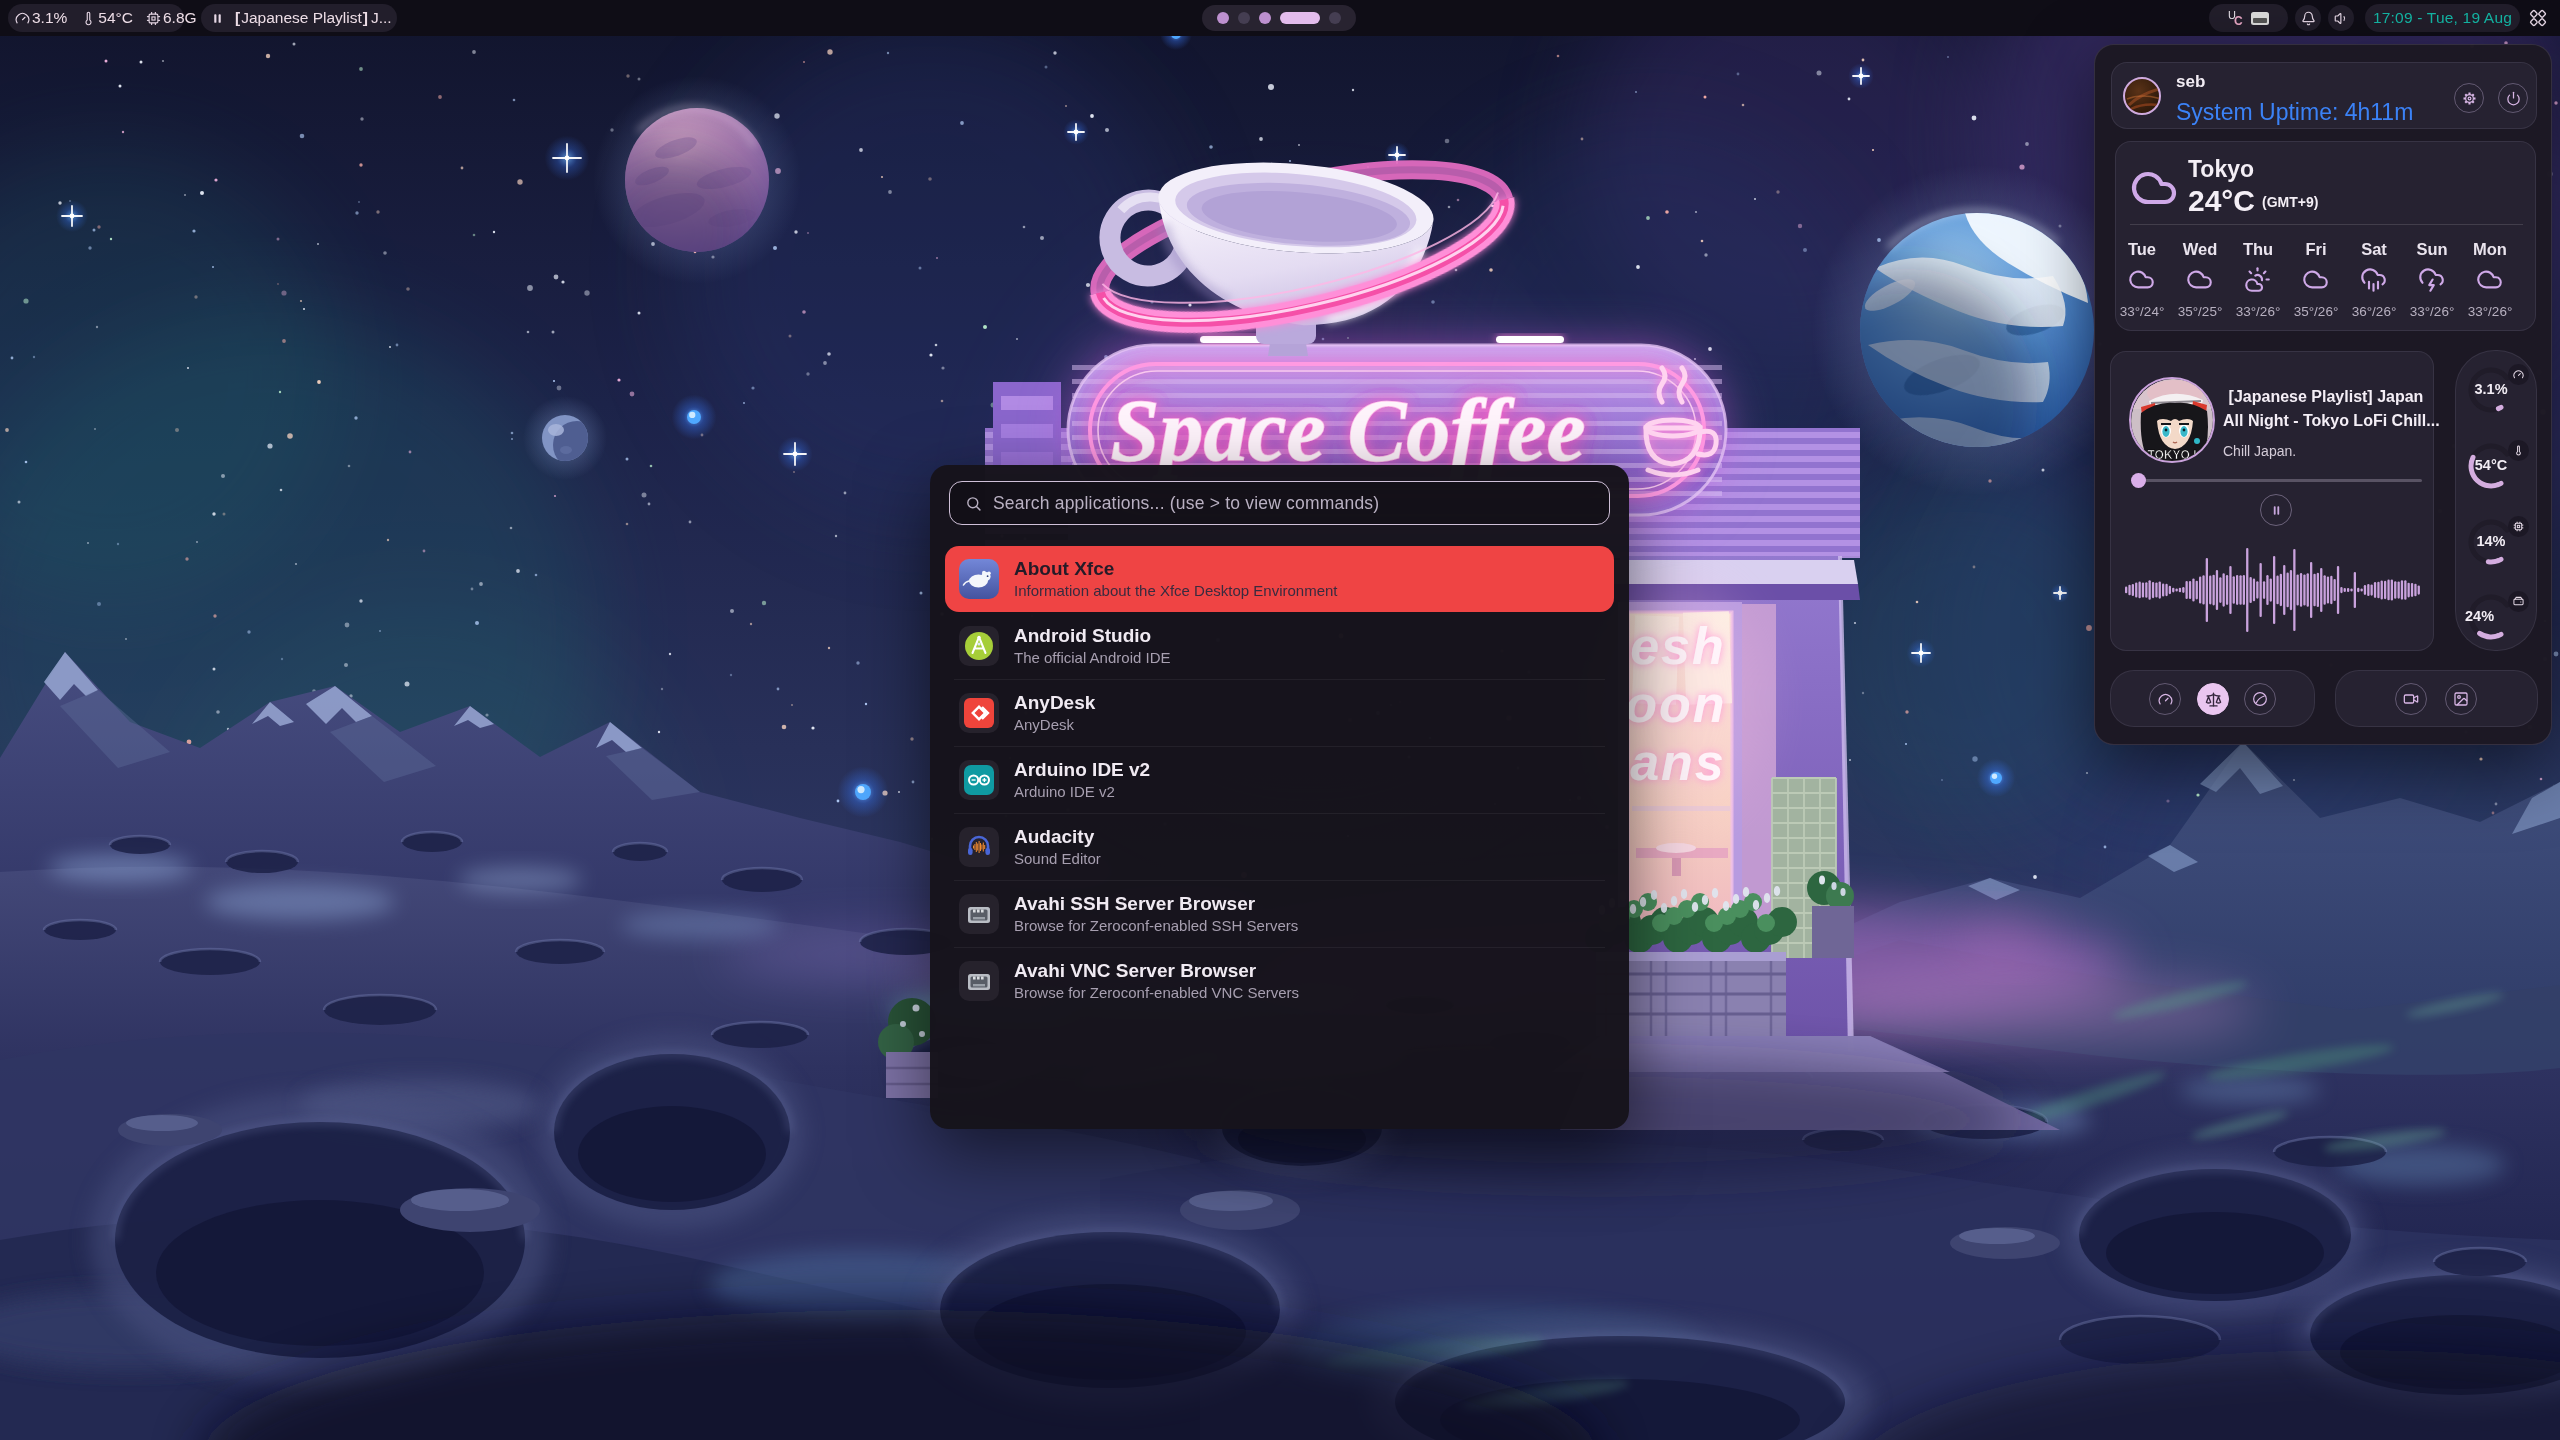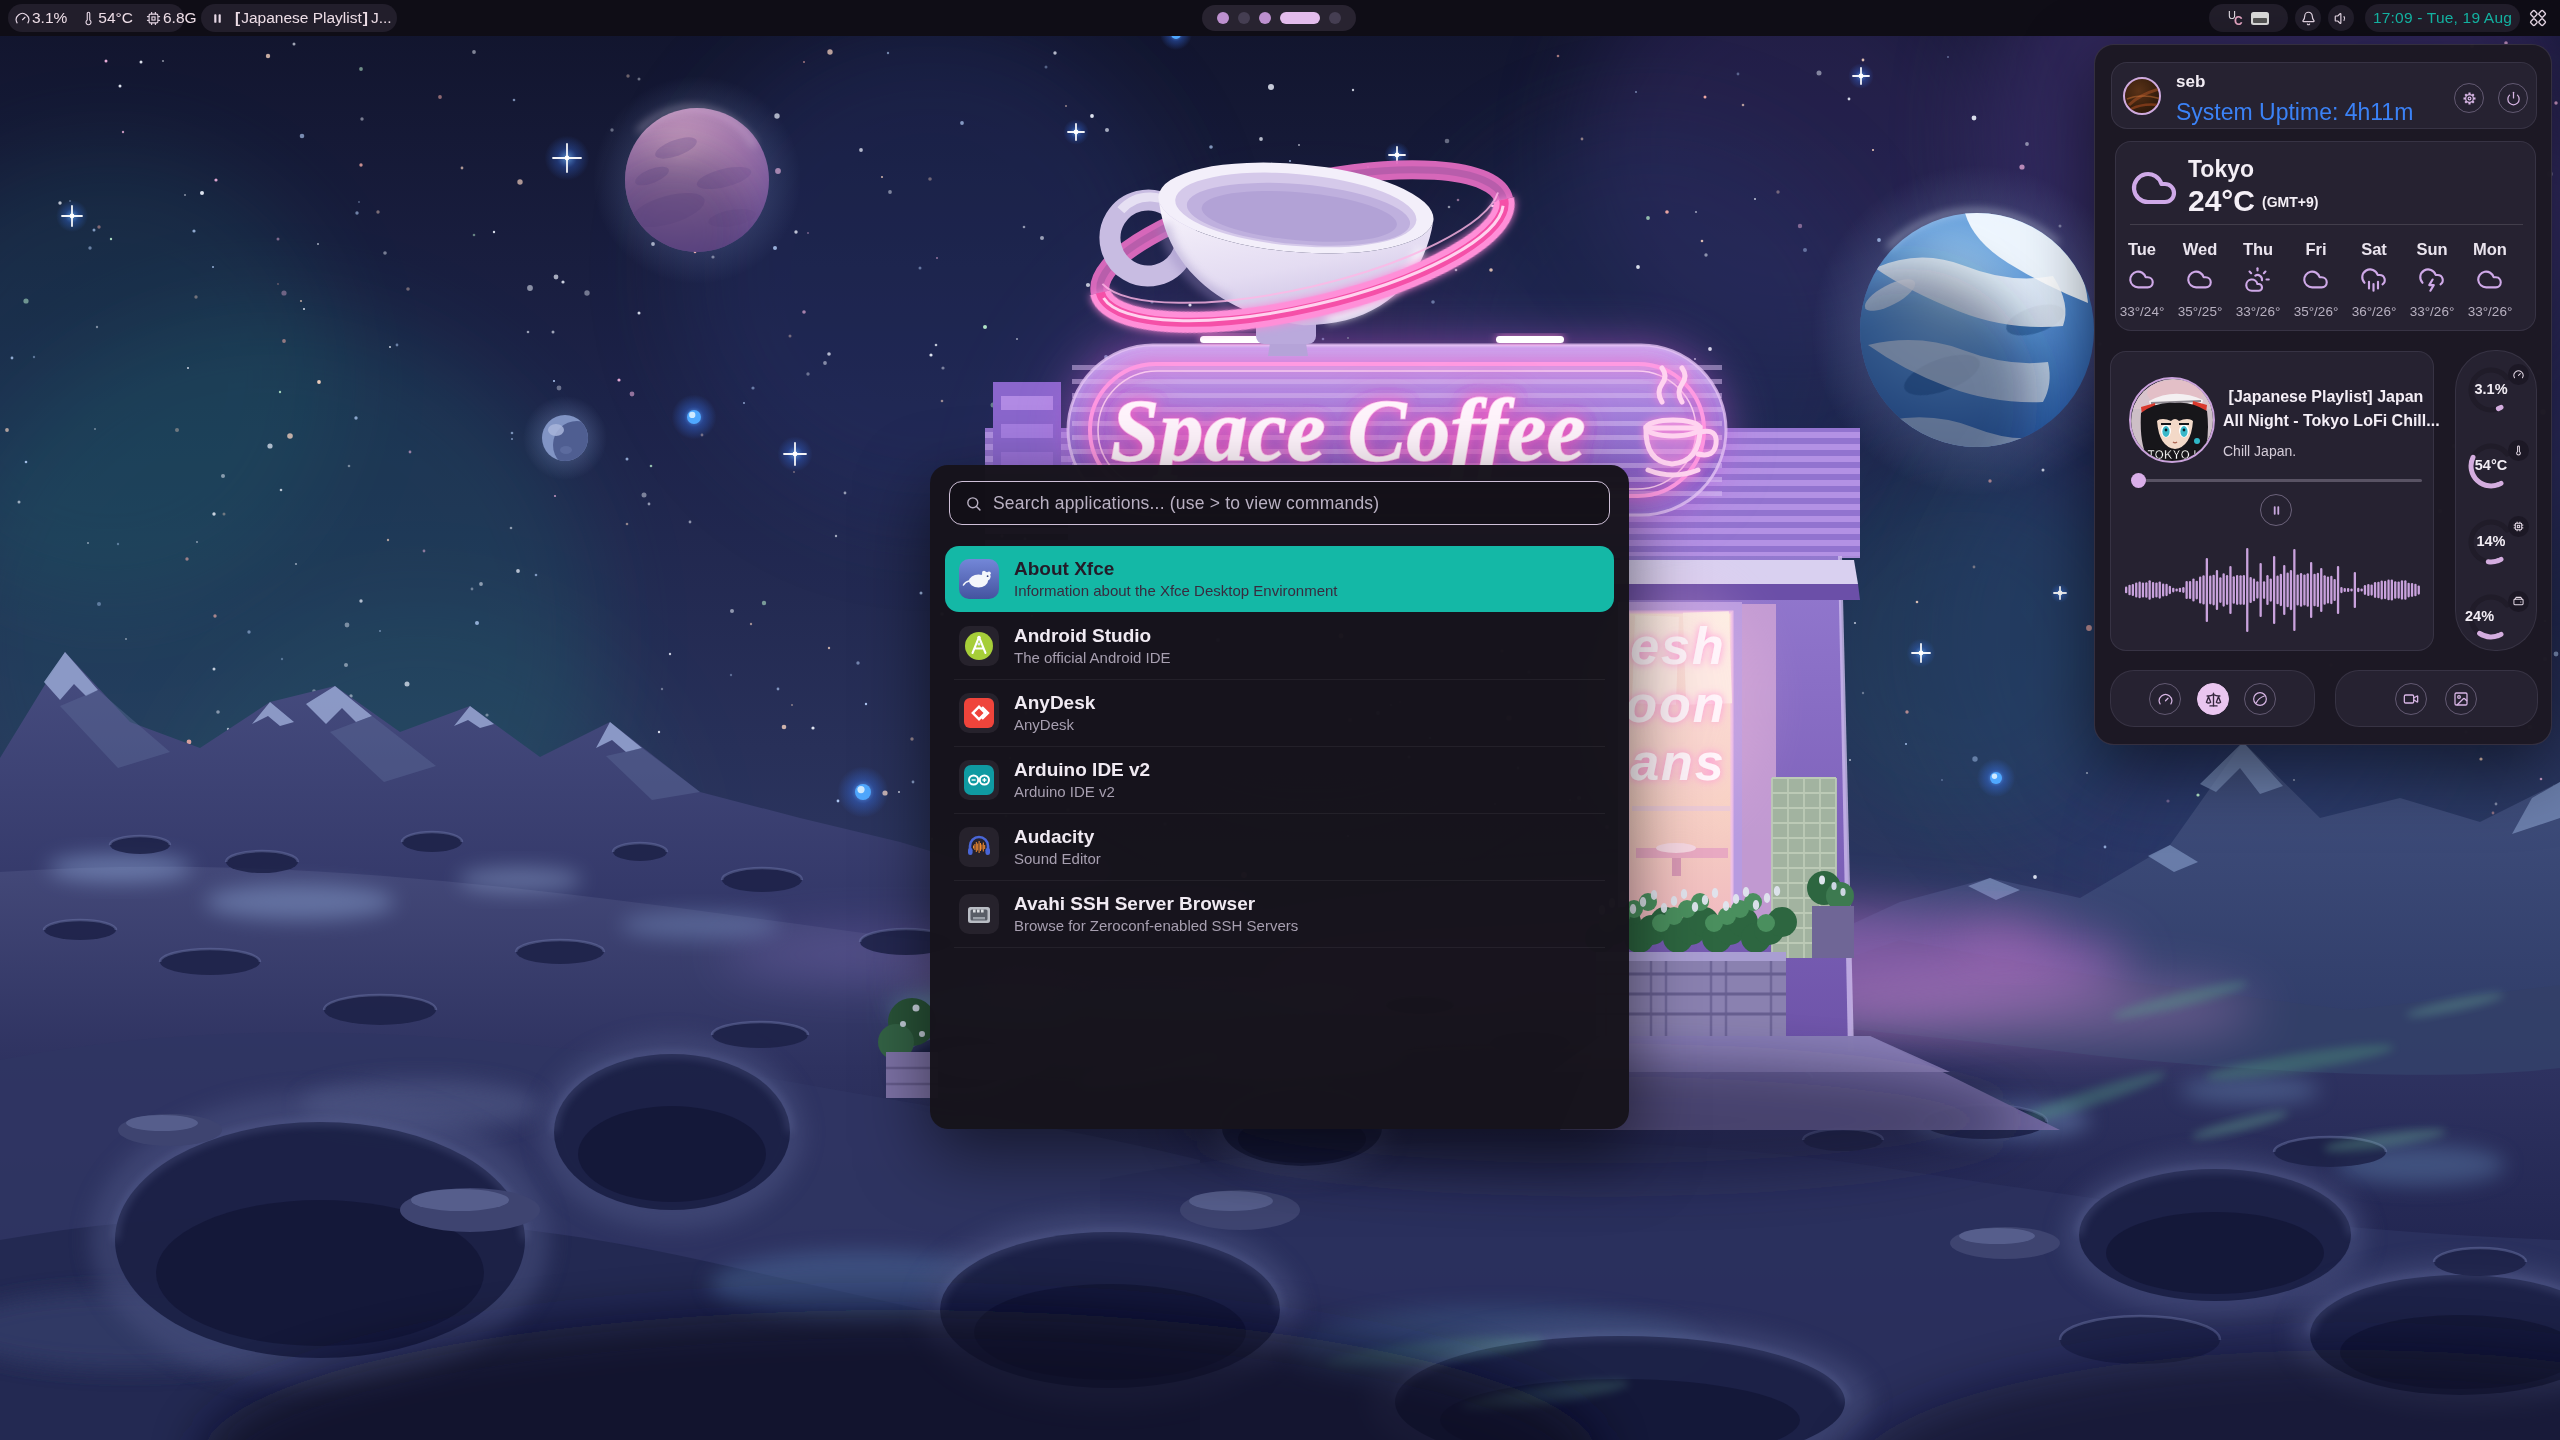--- a/index.html
+++ b/index.html
@@ -12,21 +12,21 @@
 #topbar .dot{display:inline-block;width:12px;height:12px;border-radius:50%}
 #topbar .circ{position:absolute;top:5px;width:26px;height:26px;border-radius:50%;background:#221e2b;
  display:flex;align-items:center;justify-content:center}
 #launcher{position:absolute;left:930px;top:465px;width:699px;height:664px;border-radius:18px;
  background:rgba(22,19,27,0.985);box-shadow:0 24px 70px rgba(0,0,0,0.55);overflow:hidden}
 #searchbox{position:absolute;left:19px;top:16px;width:661px;height:44px;border-radius:13px;
  border:1.5px solid #cfc0d8;background:rgba(14,12,18,0.5);display:flex;align-items:center;
  padding-left:15px;gap:11px}
 #searchbox span{font-size:17.5px;color:#b9b0c2;letter-spacing:0.2px}
 #launcher .row{position:absolute;left:15px;width:669px;height:66px;display:flex;align-items:center}
-#launcher .row.sel{background:#14b8a6;border-radius:14px}
+#launcher .row.sel{background:#ef4444;border-radius:14px}
 #launcher .tile{width:40px;height:40px;border-radius:10px;margin-left:14px;flex:none;
  display:flex;align-items:center;justify-content:center}
 #launcher .rowtxt{margin-left:15px}
 #launcher .t1{font-size:19px;font-weight:bold;color:#f0eaf2;line-height:23px}
 #launcher .t2{font-size:15px;color:#a79fb0;line-height:20px;margin-top:1px}
 #launcher .row.sel .t1{color:#241b28}
 #launcher .row.sel .t2{color:#392b3f}
 #launcher .sep{position:absolute;left:24px;width:651px;height:1px;background:rgba(255,255,255,0.06)}
 #panel{position:absolute;left:2094px;top:44px;width:458px;height:701px;border-radius:20px;
  background:rgba(28,24,35,0.99);border:1px solid rgba(125,115,145,0.25);
@@ -1272,20 +1272,36 @@
             <rect x="17" y="10.5" width="2.6" height="3" fill="#d9dce0"></rect>
             <rect x="9" y="18" width="12" height="2.4" fill="#9aa0a8"></rect>
           </svg>
         </div>
         <div class="rowtxt">
           <div class="t1">Avahi SSH Server Browser</div>
           <div class="t2">Browse for Zeroconf-enabled SSH Servers</div>
         </div>
       </div>
       <div class="sep" style="top:482px"></div>
+      <div class="row" style="top:483px">
+        <div class="tile" style="background:#26222c">
+          <svg width="30" height="30" viewBox="0 0 30 30" fill="none" style="">
+            <rect x="4" y="8" width="22" height="16" rx="2.5" fill="#b9bdc4"></rect>
+            <rect x="6.5" y="10.5" width="17" height="11" rx="1.5" fill="#585d66"></rect>
+            <rect x="9" y="10.5" width="2.6" height="3" fill="#d9dce0"></rect>
+            <rect x="13" y="10.5" width="2.6" height="3" fill="#d9dce0"></rect>
+            <rect x="17" y="10.5" width="2.6" height="3" fill="#d9dce0"></rect>
+            <rect x="9" y="18" width="12" height="2.4" fill="#9aa0a8"></rect>
+          </svg>
+        </div>
+        <div class="rowtxt">
+          <div class="t1">Avahi VNC Server Browser</div>
+          <div class="t2">Browse for Zeroconf-enabled VNC Servers</div>
+        </div>
+      </div>
     </div>
     <div id="panel">
       <div class="card" style="left:16px;top:17px;width:426px;height:67px">
         <div style="position:absolute;left:11px;top:14px;width:38px;height:38px;border-radius:50%;border:2px solid #cfaade;background:radial-gradient(circle at 40% 35%, #5a3217 0%, #3a200e 55%, #1f1208 100%);overflow:hidden"><svg width="38" height="38" viewBox="0 0 38 38" fill="none" style="">
             <path d="M4 26 Q 14 16 34 10" stroke="#a14e24" stroke-width="3" fill="none" opacity="0.6"></path>
             <path d="M2 20 Q 16 14 36 20" stroke="#c96f33" stroke-width="1.6" fill="none" opacity="0.5"></path>
             <path d="M6 30 Q 18 24 34 26" stroke="#8a3f1c" stroke-width="2.5" fill="none" opacity="0.8"></path>
           </svg></div>
         <div style="position:absolute;left:64px;top:9px;font-size:17px;font-weight:bold;color:#f2edf4">seb</div>
         <div style="position:absolute;left:64px;top:36px;font-size:23px;color:#3b82f6">System Uptime: 4h11m</div>

